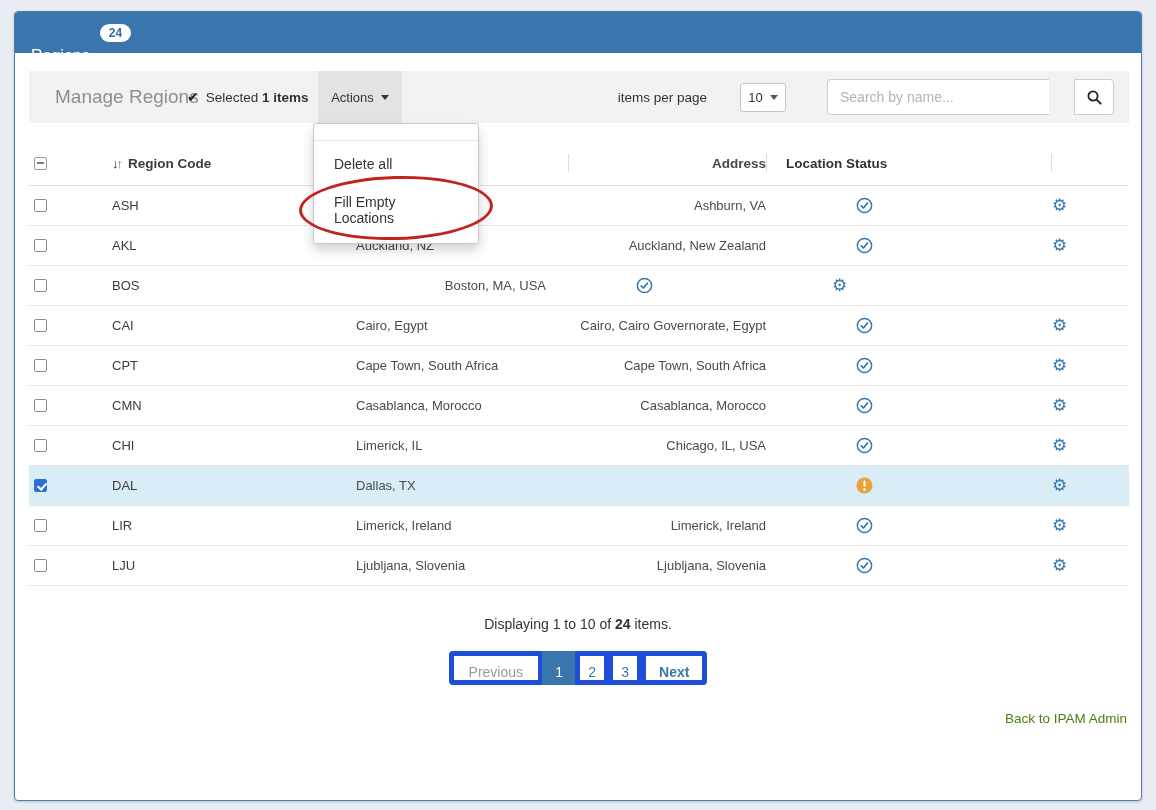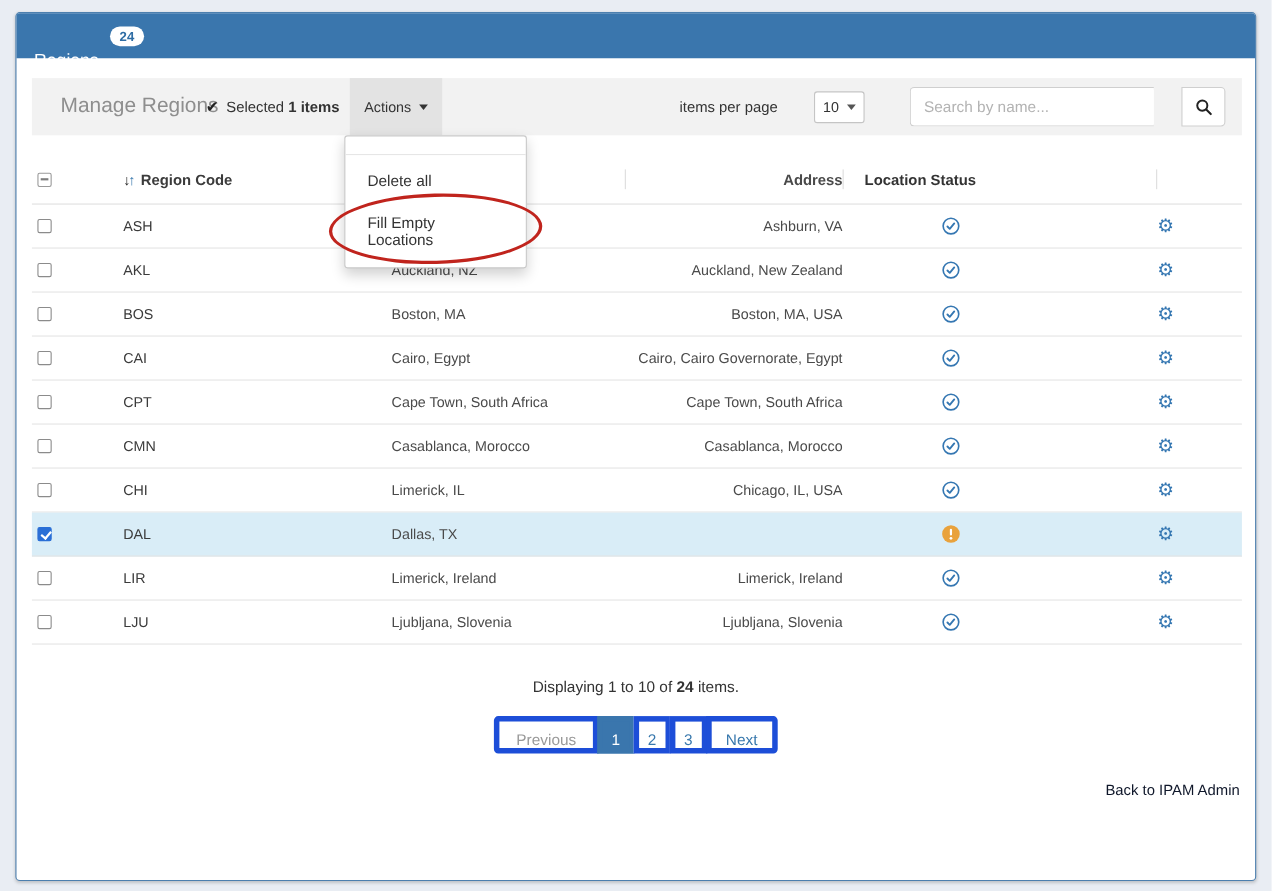--- a/index.html
+++ b/index.html
@@ -83,22 +83,22 @@
     border-radius:50%;transform:rotate(-1.5deg);z-index:12;pointer-events:none;}
   
   .summary{position:absolute;left:0;top:604px;width:100%;text-align:center;font-size:14px;color:#333;}
   .pager{position:absolute;left:0;top:639px;width:100%;display:flex;justify-content:center;}
   .pgroup{display:inline-flex;}
   .pitem{border:5px solid #1d4ed8;background:#fff;margin-left:-1px;font-size:14px;color:#3878ad;
     padding:7px 0;text-align:center;cursor:pointer;line-height:18px;box-sizing:border-box;height:34px;}
   .pitem.prev{padding:7px 15px;color:#9a9a9a;border-radius:4px 0 0 4px;margin-left:0;}
   .pitem.page{width:34px;}
   .pitem.active{background:#3a76ad;border-color:#3a76ad;color:#fff;}
-  .pitem.next{padding:7px 13px;border-radius:0 4px 4px 0;}
-  .back-link{position:absolute;right:14px;top:699px;font-size:13.5px;color:#0f172a;cursor:pointer;text-decoration:none;}
+  .pitem.next{padding:7px 13px;border-radius:0 4px 4px 0;font-weight:bold;}
+  .back-link{position:absolute;right:14px;top:699px;font-size:13.5px;color:#4d7c0f;cursor:pointer;text-decoration:none;}
 </style>
 </head>
 <body>
 
 <div class="panel">
   <div class="panel-heading">
     <span class="panel-title">Regions</span>
     <span class="badge">24</span>
   </div>
 
@@ -192,21 +192,20 @@
           </div>
           <div class="td c6">
             <span class="gear">⚙</span>
           </div>
         </div>
         <div class="trow">
           <div class="td c1">
             <span class="cb"></span>
           </div>
           <div class="td c2">BOS</div>
-          <div class="td c3">Boston, MA</div>
           <div class="td c4">Boston, MA, USA</div>
           <div class="td c5">
             <span class="statusicon">
               <svg width="17" height="17" viewBox="0 0 17 17">
                 <circle cx="8.5" cy="8.5" r="7.1" fill="none" stroke="#3577b2" stroke-width="1.5"></circle>
                 <path d="M5.3 8.9l2.1 2.1 4.1-4.9" fill="none" stroke="#3577b2" stroke-width="1.7" stroke-linecap="round" stroke-linejoin="round"></path>
               </svg>
             </span>
           </div>
           <div class="td c6">

